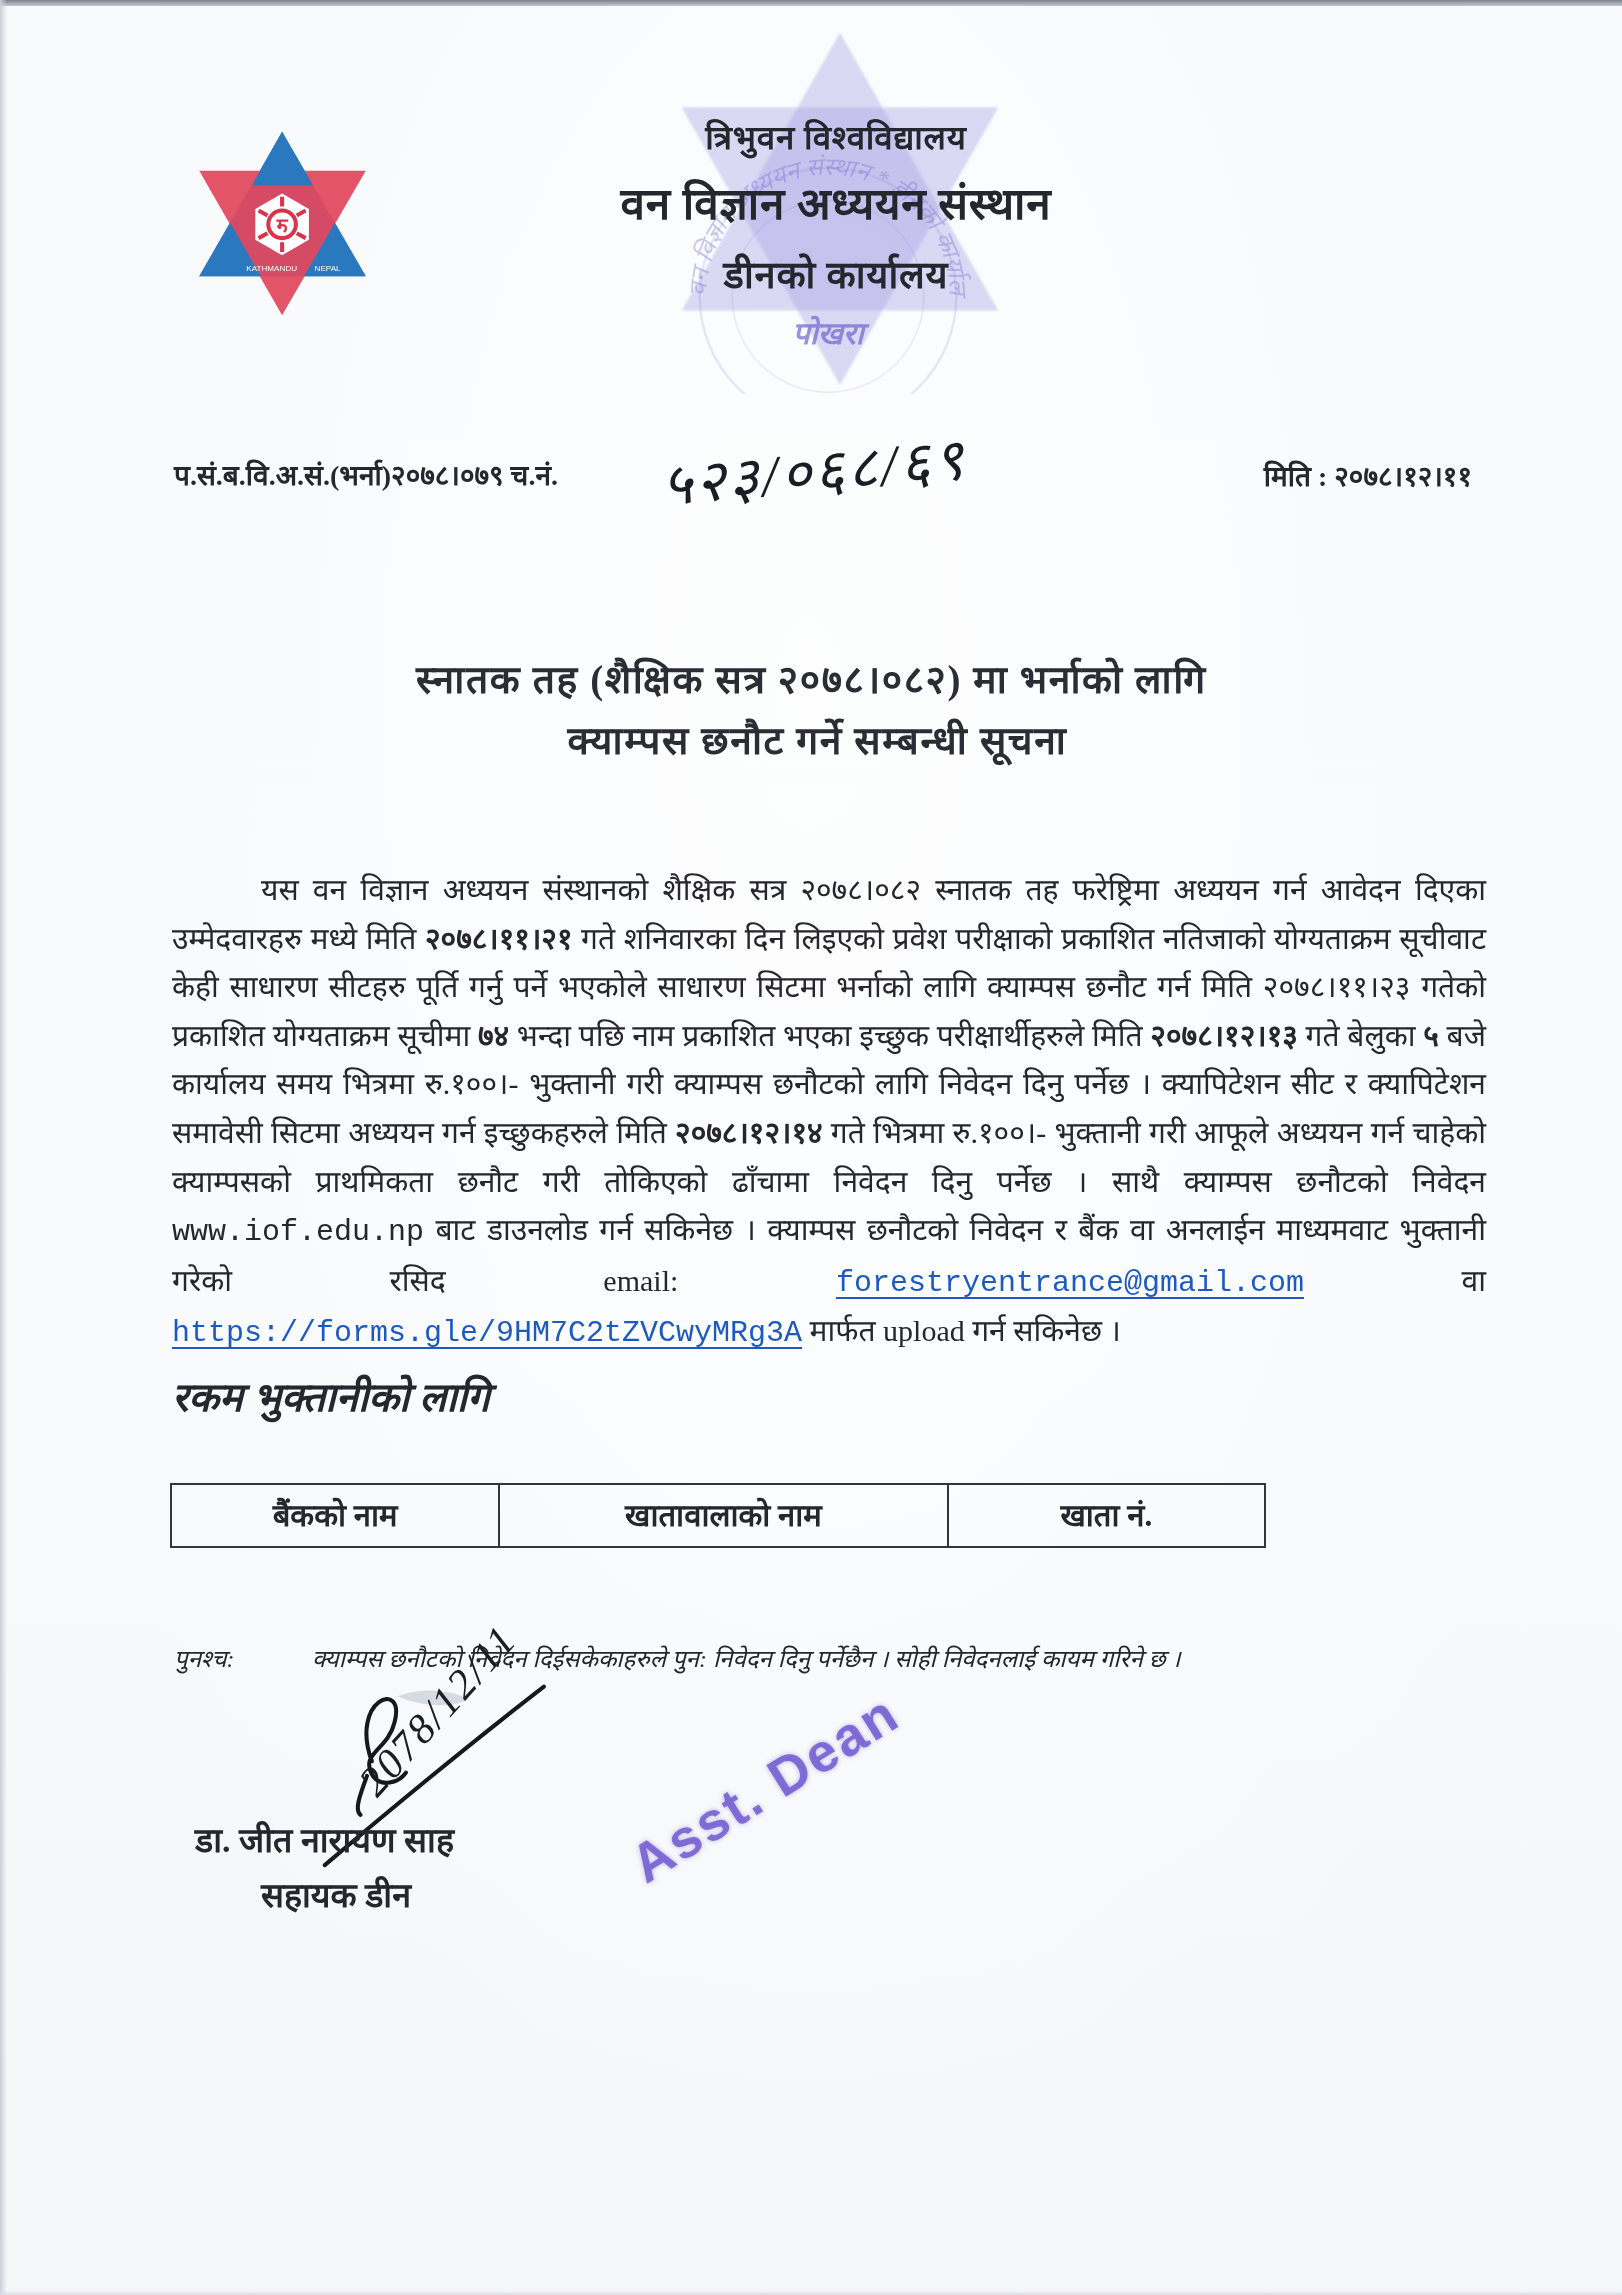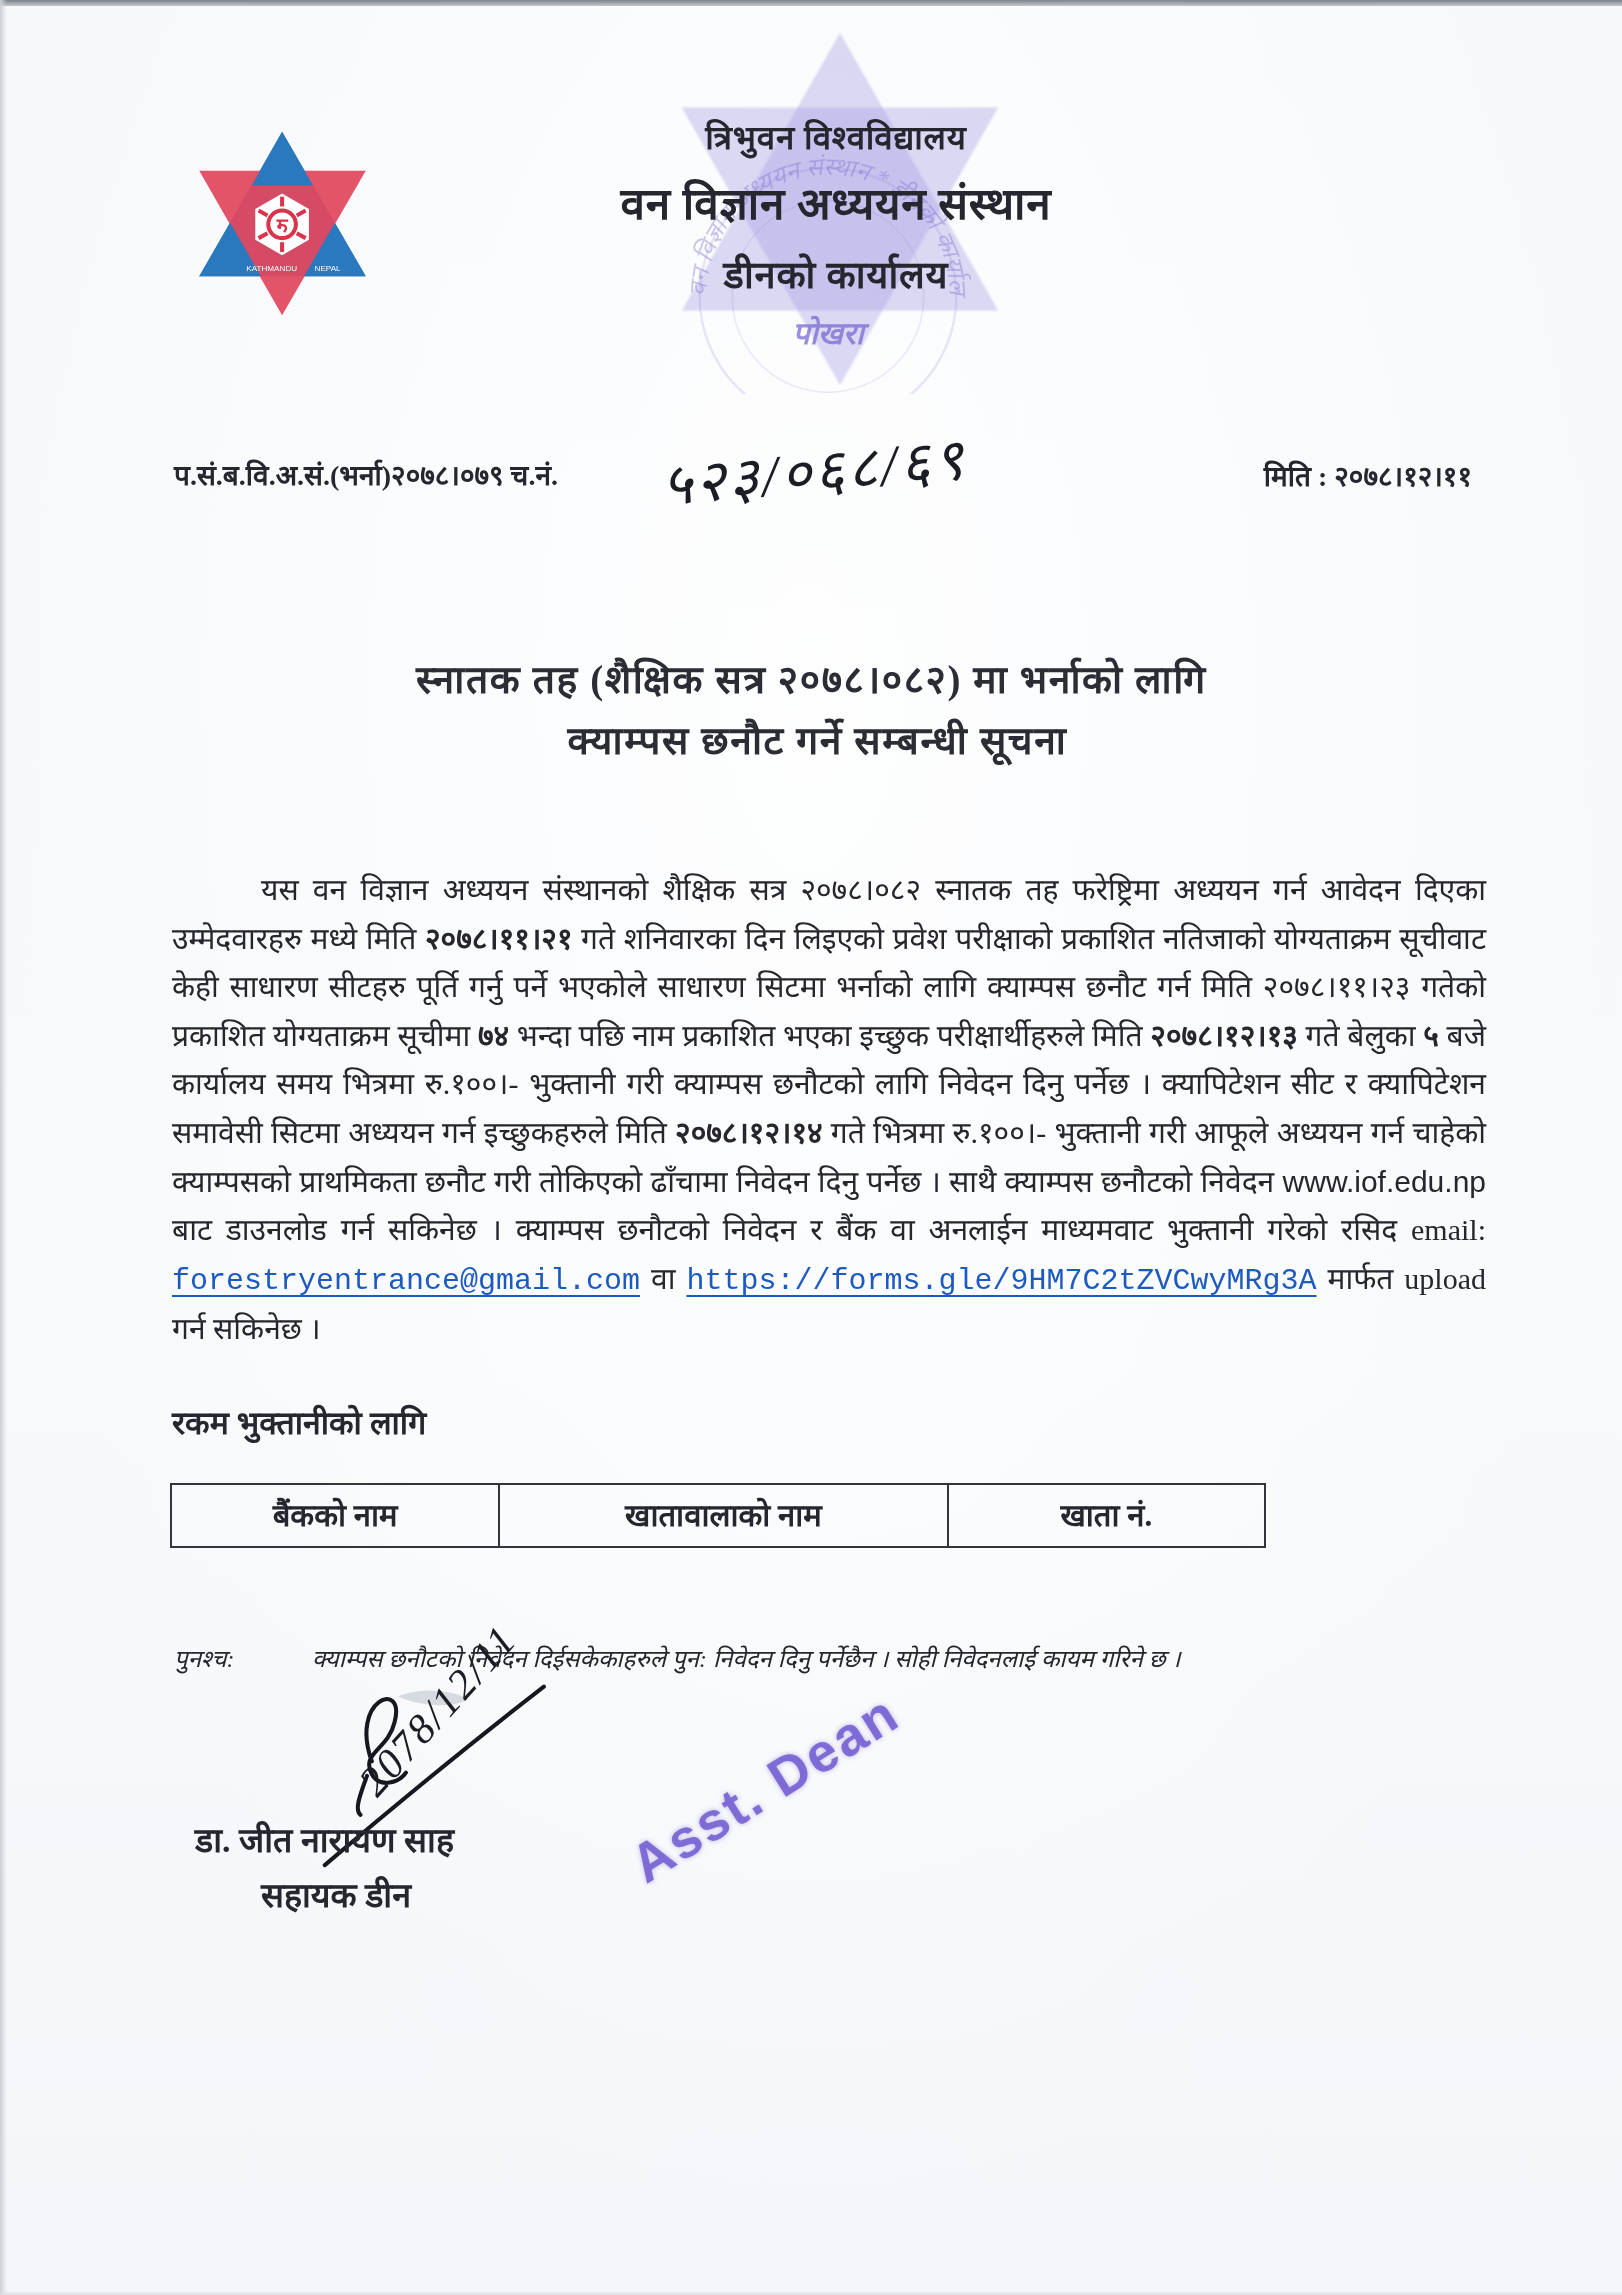--- a/index.html
+++ b/index.html
@@ -46,26 +46,26 @@
   .title1{left:0;top:651px;width:1623px;text-align:center;
     font-size:39px;font-weight:800;letter-spacing:1.6px;color:#2c2c34;}
   .title2{left:0;top:712px;width:1623px;text-align:center;
     font-size:39px;font-weight:800;letter-spacing:1.6px;color:#2c2c34;padding-left:6px;}
 
   
   .body-par{left:172px;top:836px;width:1314px;
     font-size:30px;line-height:1.62;text-align:justify;
     text-indent:89px;color:#26262c;}
   .b{font-weight:800;}
-  .latin{font-family:Liberation Sans, sans-serif;}
+  .latin{font-family:Liberation Mono, monospace;}
   .lnk{color:#1d5ac0;text-decoration:underline;text-decoration-thickness:2.4px;
     text-underline-offset:5.7px;font-family:Liberation Mono, monospace;cursor:pointer;}
 
   
-  .pay-head{left:172px;top:1400px;font-size:32px;font-weight:800;}
+  .pay-head{left:172px;top:1368px;font-size:40px;font-weight:800;font-style:italic;}
   table.pay{position:absolute;left:170px;top:1483px;width:1096px;
     border-collapse:collapse;font-size:31px;}
   table.pay th, table.pay td{border:2.4px solid #34343c;text-align:center;}
   table.pay th{font-weight:800;padding:8px 4.9px 11.4px;}
   table.pay td{font-family:"Liberation Serif",serif;font-size:33px;padding:9.7px 4.9px 13px;}
   .c1{width:30%;} .c2{width:41%;} .c3{width:29%;}
 
   
   .ps{left:174px;top:1639px;width:1331px;font-size:24px;line-height:1.7;
     font-style:italic;font-weight:400;color:#26262c;display:flex;}

